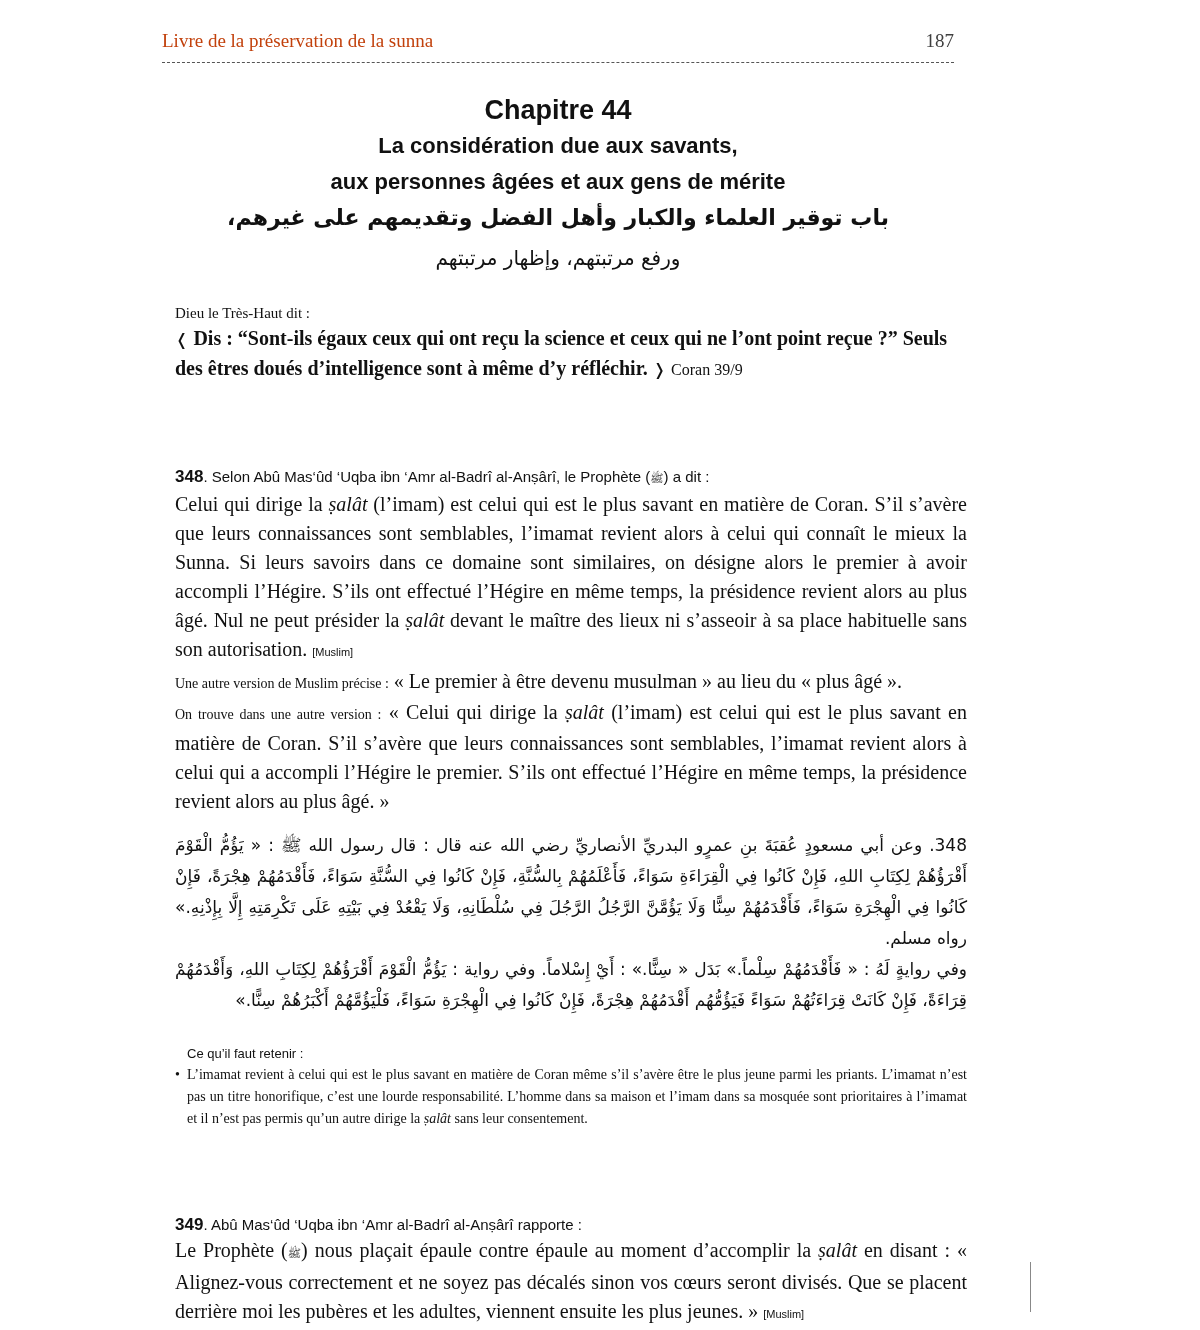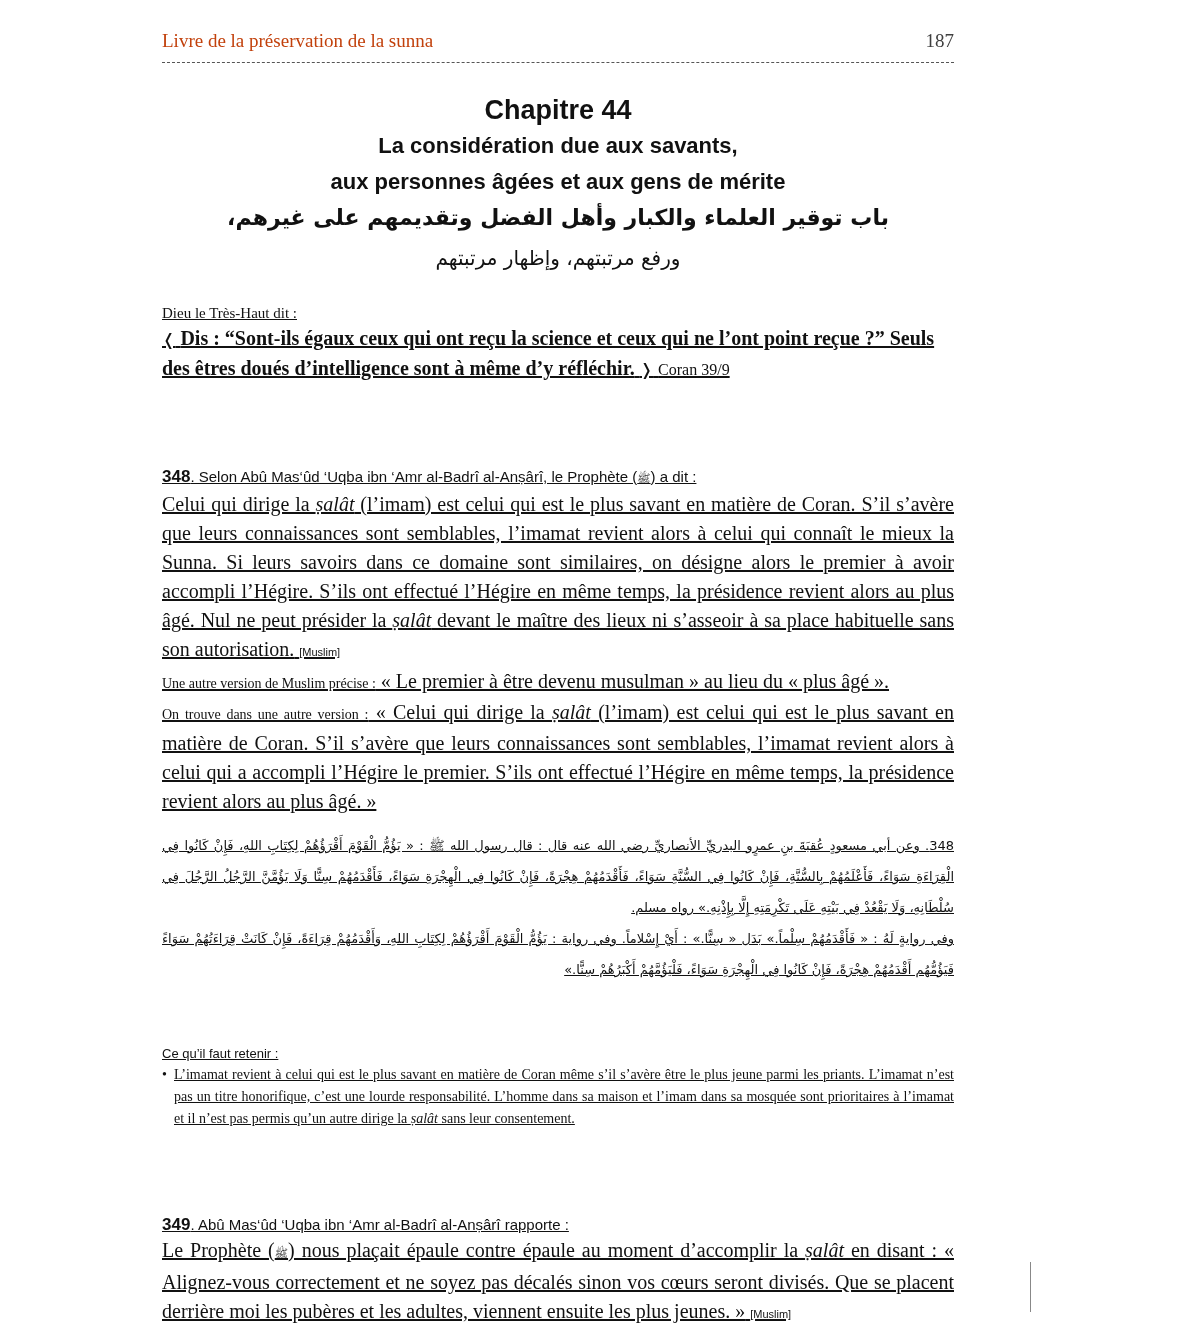--- a/index.html
+++ b/index.html
@@ -9,32 +9,32 @@
     .sans { font-family: "Liberation Sans", "DejaVu Sans", sans-serif; }
     .running-header { position: absolute; top: 30px; left: 0; width: 792px; height: 26px; }
     .running-title { position: absolute; left: 0; top: 0; font-size: 19px; color: #c2410c; }
     .page-number { position: absolute; right: 0; top: 0; font-size: 19px; color: #404040; margin-left: 16px; }
     .header-rule { position: absolute; left: 0; top: 32px; width: 792px; height: 0; border-top: 1px dashed #555; }
     .chapter { position: absolute; top: 94px; left: 0; width: 792px; text-align: center; }
     .chapter-number { font-weight: bold; font-size: 27px; line-height: 32px; }
     .chapter-title { font-weight: bold; font-size: 22px; line-height: 32px; margin-top: 4px; }
     .chapter-arabic { font-weight: bold; font-size: 22px; line-height: 40px; direction: rtl; font-family: "DejaVu Sans", sans-serif; }
     .chapter-arabic.second { font-weight: normal; font-size: 20px; }
-    .block { position: absolute; left: 0; width: 792px; text-decoration: underline; }
+    .block { position: absolute; left: 13px; width: 792px; }
     .small-label { font-size: 15px; line-height: 22px; }
     .verse { font-size: 20px; line-height: 29px; font-weight: bold; }
     .verse .ref { font-weight: normal; font-size: 16px; }
     .orn { font-weight: normal; font-family: "DejaVu Sans", sans-serif; font-size: 16px; }
-    .arabic { direction: rtl; text-align: justify; font-family: "DejaVu Sans", sans-serif; font-size: 13px; line-height: 31px; }
+    .arabic { direction: rtl; text-align: justify; font-family: "DejaVu Sans", sans-serif; font-size: 17px; line-height: 31px; }
     .hadith-head { font-size: 15px; line-height: 22px; }
     .hadith-head .num { font-weight: bold; font-size: 17px; }
     .body-text { font-size: 20px; line-height: 29px; text-align: justify; }
     .source { font-family: "Liberation Sans", sans-serif; font-size: 11px; }
     .variant-intro { font-size: 14px; }
-    .retain-title { font-size: 13px; line-height: 20px; }
+    .retain-title { font-size: 13px; line-height: 20px; margin-left: 12px; }
     .retain-item { font-size: 14px; line-height: 22px; text-align: justify; padding-left: 12px; position: relative; }
     .retain-item .bullet { position: absolute; left: 0; top: 0; }
     .sallallah { font-family: "DejaVu Sans", sans-serif; font-size: 11px; }
     .stray-mark { position: absolute; left: 1030px; top: 1262px; width: 1px; height: 50px; background: #888; }
   </style>
 </head>
 <body>
 
 <div class="page">
 

